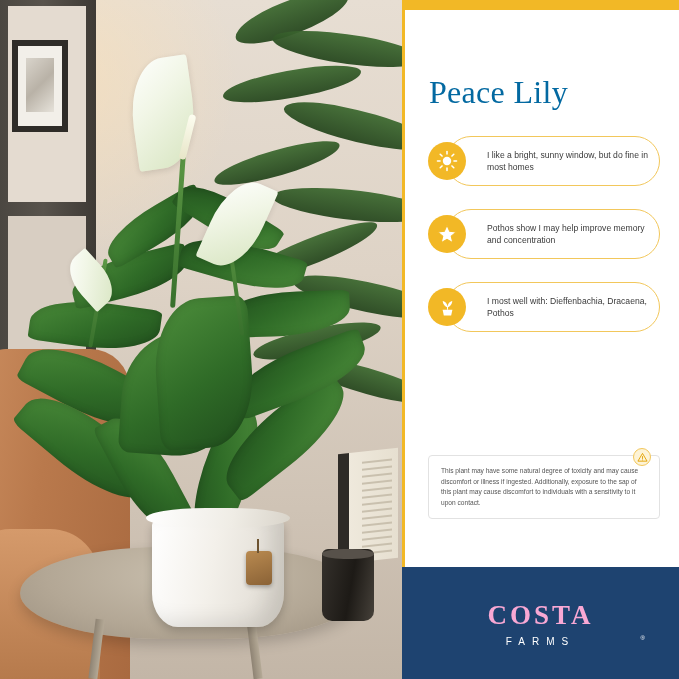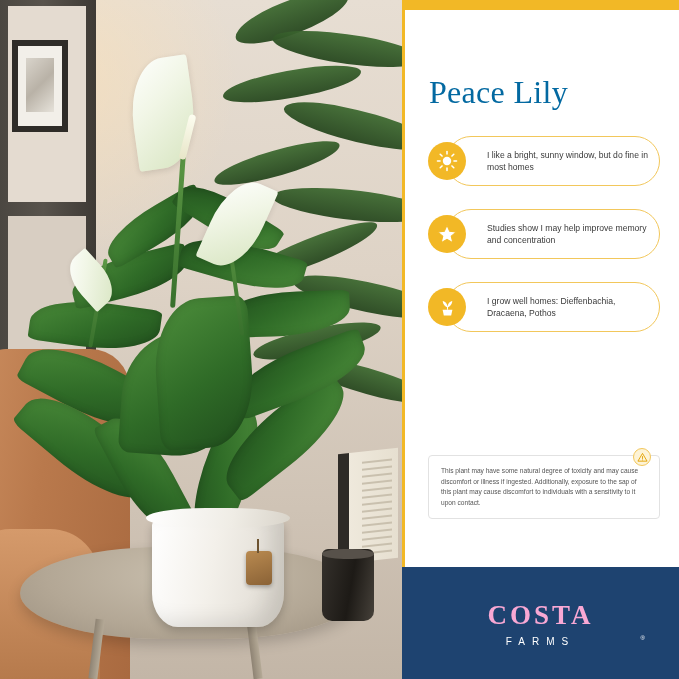--- a/index.html
+++ b/index.html
@@ -365,34 +365,34 @@
                 <line x1="17.4" y1="6.6" x2="19.4" y2="4.6"></line>
               </g>
             </svg>
           </span>
         </div>
       </div>
 
 
       <div class="feature">
         <div class="pill">
-          <span>Studies show I may help improve memory and concentration</span>
+          <span>Pothos show I may help improve memory and concentration</span>
         </div>
         <div class="badge">
           <span>
             <svg width="22" height="22" viewBox="0 0 24 24">
               <path d="M12 2.4 L14.9 9.1 L22.2 9.7 L16.6 14.4 L18.3 21.5 L12 17.7 L5.7 21.5 L7.4 14.4 L1.8 9.7 L9.1 9.1 Z" fill="#ffffff" stroke="#f2b826" stroke-width="1.1"></path>
             </svg>
           </span>
         </div>
       </div>
 
       <div class="feature">
         <div class="pill">
-          <span>I grow well homes: Dieffenbachia, Dracaena, Pothos</span>
+          <span>I most well with: Dieffenbachia, Dracaena, Pothos</span>
         </div>
         <div class="badge">
           <span>
             <svg width="21" height="21" viewBox="0 0 24 24">
               <path d="M12 12 C12 8 9.5 5 6.5 4.6 C6.8 8 8.8 11 12 12 Z" fill="#ffffff"></path>
               <path d="M12 12 C12 8 14.5 5 17.5 4.6 C17.2 8 15.2 11 12 12 Z" fill="#ffffff"></path>
               <rect x="11.4" y="10.5" width="1.2" height="4" fill="#ffffff"></rect>
               <path d="M6.4 14.5 H17.6 L16.2 21 H7.8 Z" fill="#ffffff"></path>
             </svg>
           </span>

